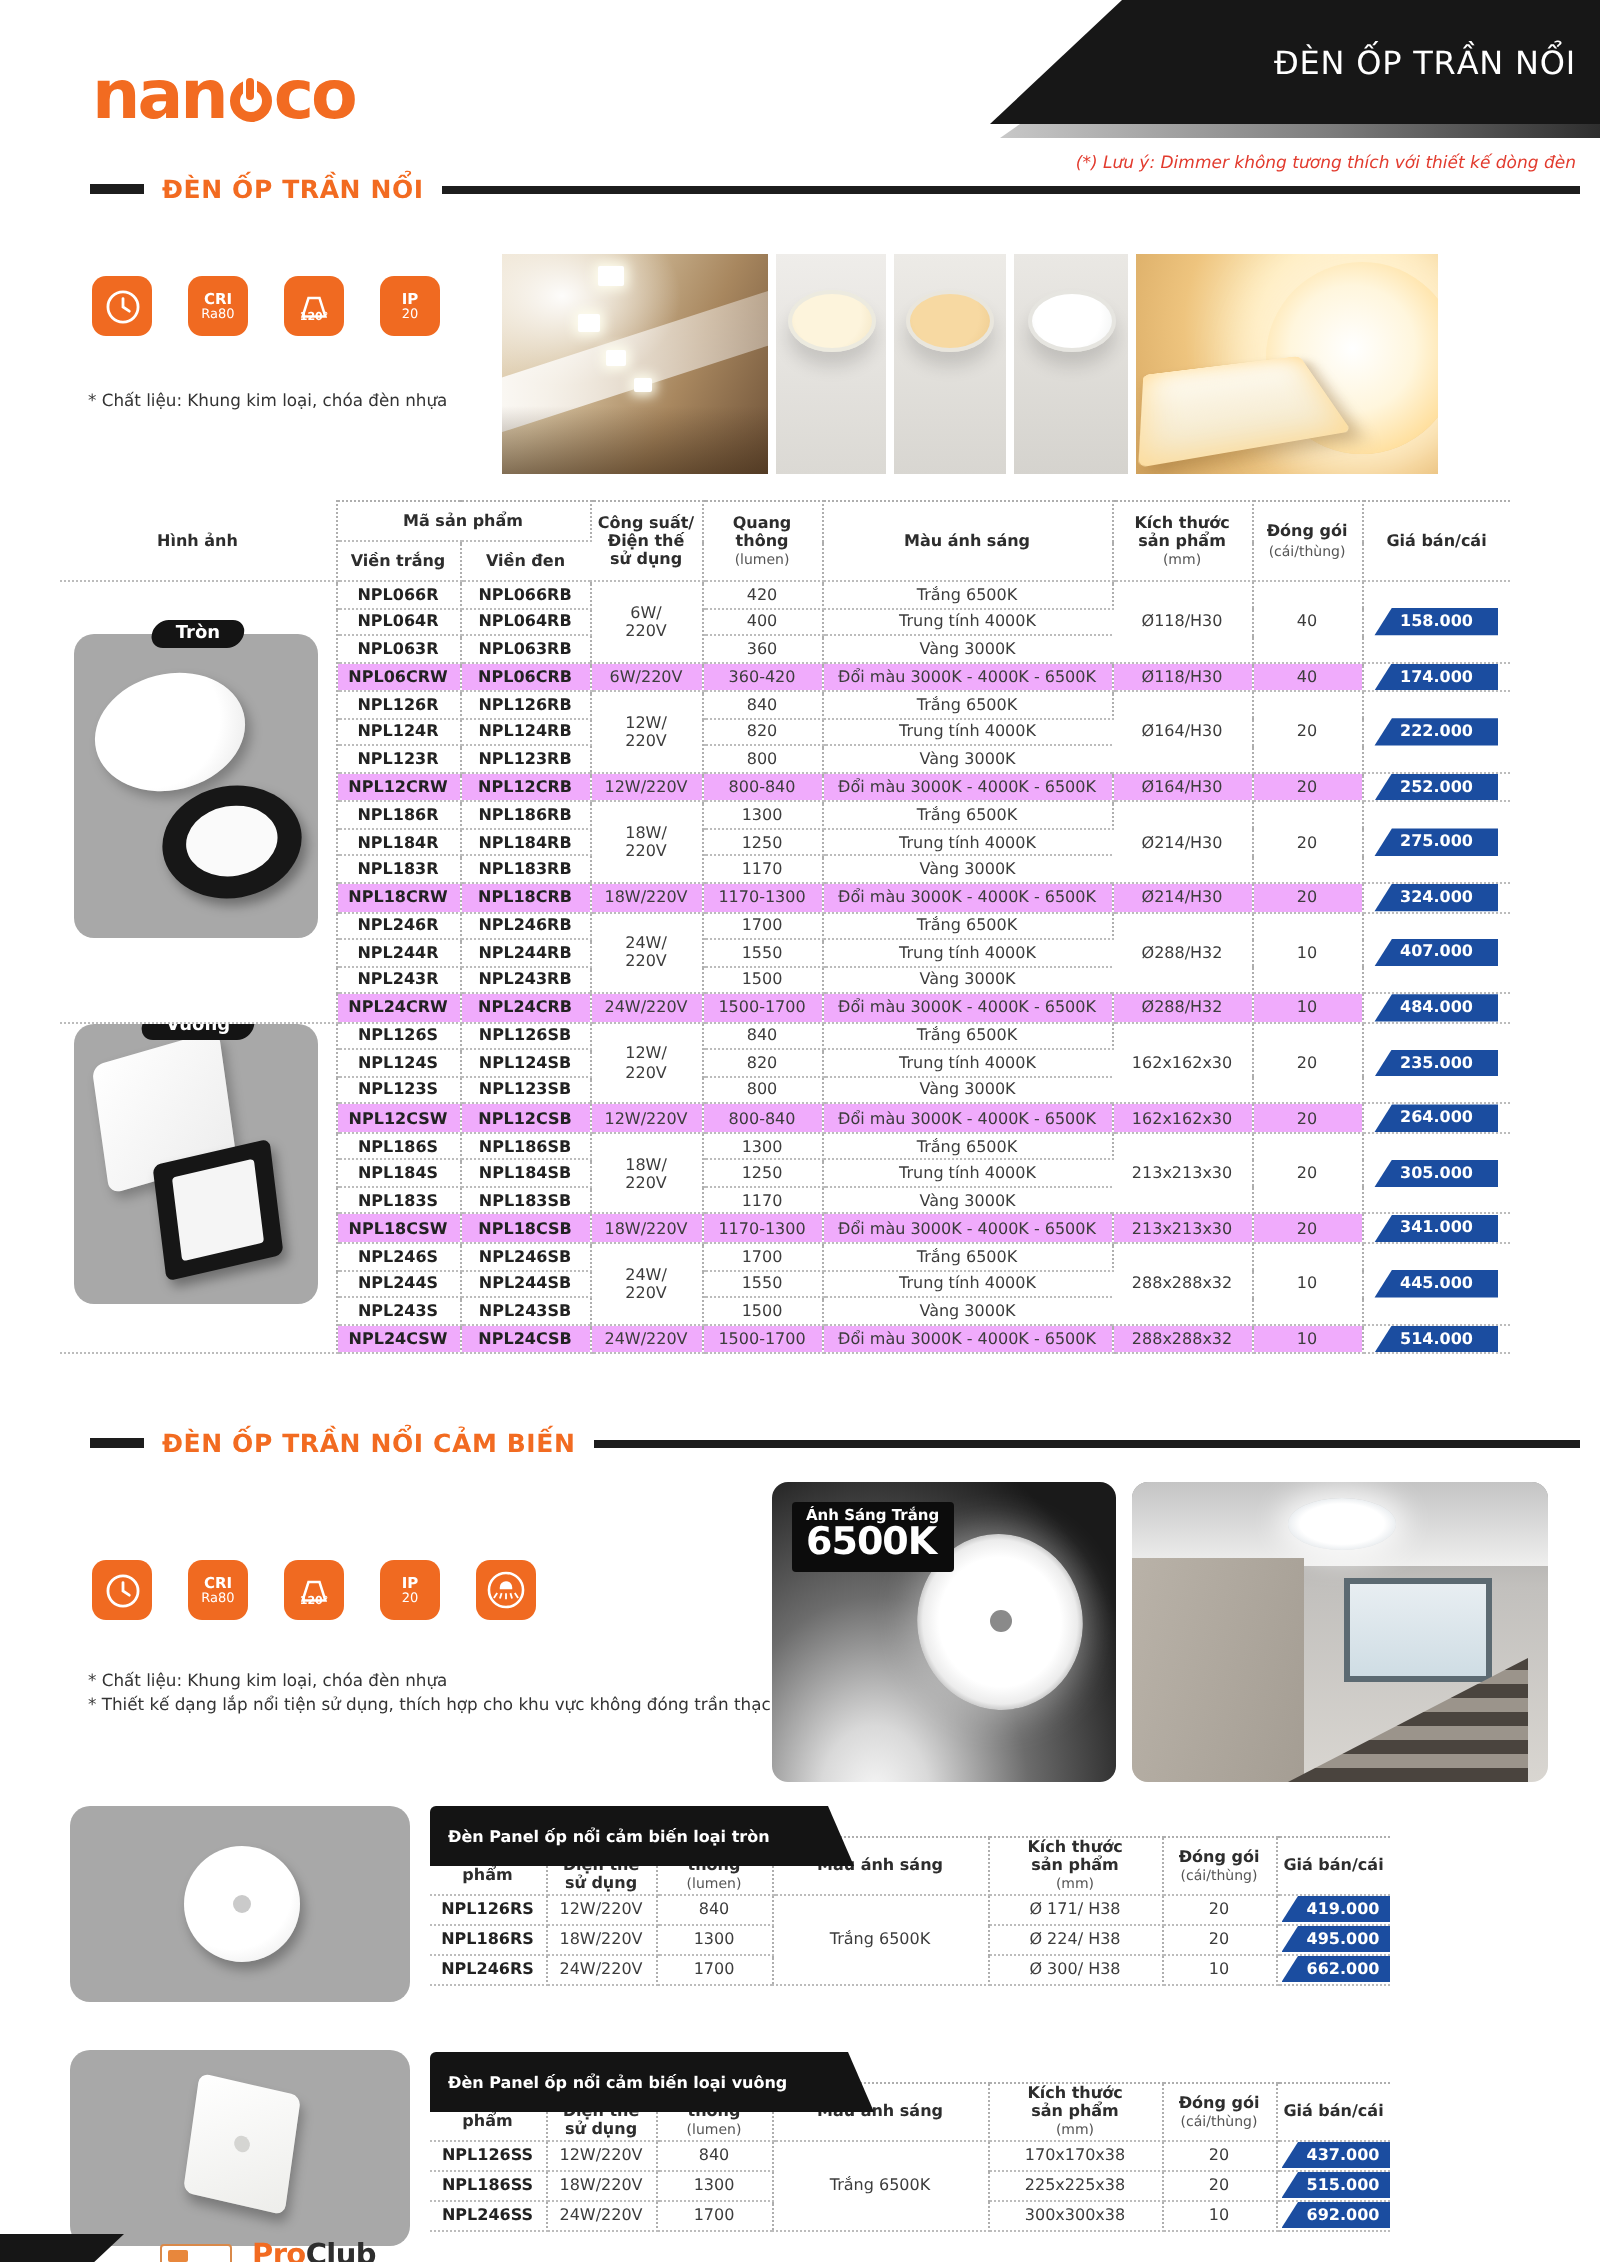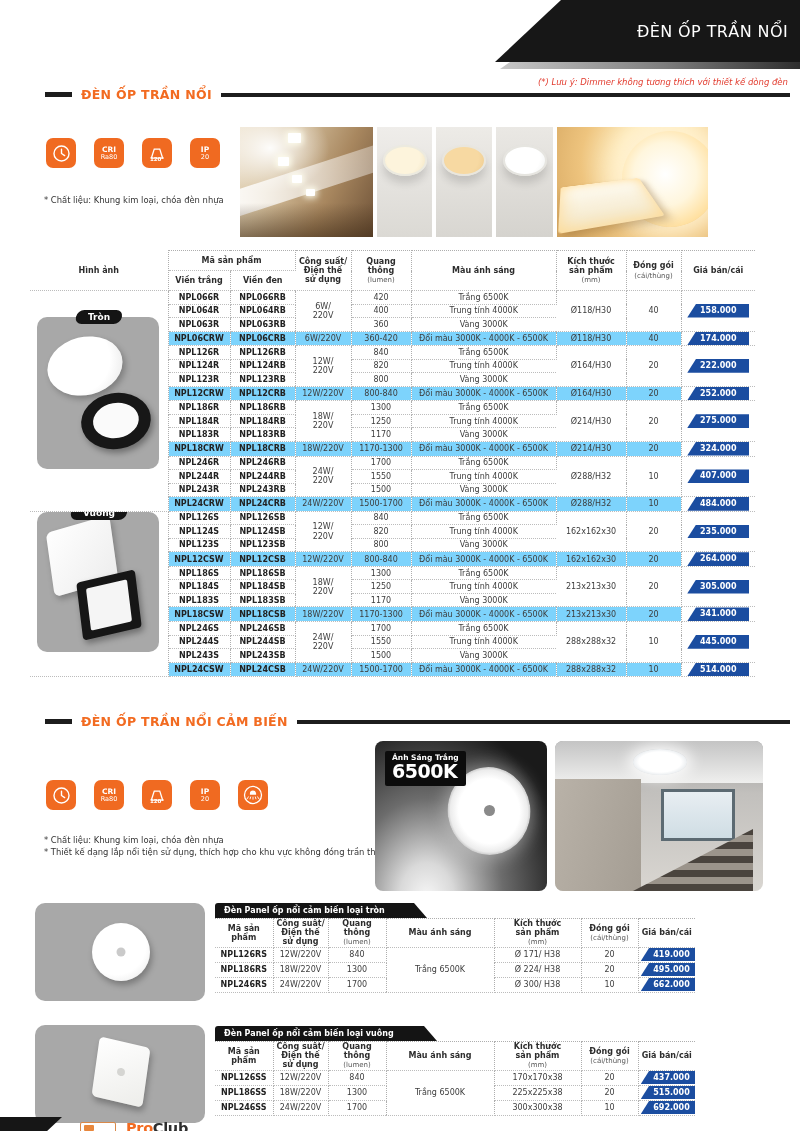--- a/index.html
+++ b/index.html
@@ -27,21 +27,21 @@
   
   .icon-row { position:absolute; display:flex; gap:18px; }
   .chip { width:30px; height:30px; background:#F06A21; border-radius:7px; color:#fff; display:flex; flex-direction:column;
           align-items:center; justify-content:center; line-height:1; text-align:center; }
   .chip .l1 { font-size:7.5px; font-weight:bold; }
   .chip .l2 { font-size:6.5px; font-weight:normal; margin-top:1px; }
   .beam-label { font-size:5.5px; font-weight:bold; margin-top:-9px; }
   .note-line { color:#333; font-size:8.4px; line-height:1.45; }
 
   
-  .ph { position:absolute; overflow:hidden; }
+  .ph { position:absolute; overflow:hidden;margin-left:11px; }
   .ph-interior { background:linear-gradient(115deg,#ece0cb 0%,#d6c2a0 30%,#a8875f 65%,#6e5238 100%); }
   .ph-interior .glow { position:absolute; left:-30px; top:-24px; width:120px; height:90px; background:radial-gradient(ellipse,rgba(255,255,255,.95),rgba(255,255,255,0) 70%); }
   .ph-interior .band { position:absolute; left:-20px; top:38px; width:190px; height:26px; background:linear-gradient(90deg,rgba(255,255,255,.9),rgba(255,255,255,.25)); transform:rotate(-18deg); border-radius:12px; }
   .ph-interior .dk { position:absolute; left:0; bottom:0; width:100%; height:34px; background:linear-gradient(180deg,rgba(60,40,20,0),rgba(60,40,20,.55)); }
   .sqlight { position:absolute; background:#fff; box-shadow:0 0 6px 2px rgba(255,255,240,.9); border-radius:1px; }
   .ph-panel { }
   .ph-panel .disc { position:absolute; left:50%; transform:translateX(-50%); top:18px; width:44px; height:31px; border-radius:50%; box-shadow:0 7px 9px rgba(0,0,0,.14); }
   .ph-warm { background:radial-gradient(circle at 68% 32%,#fffdf4 0%,#ffeec2 32%,#eec47e 62%,#d5a660 100%); }
   .ph-warm .disc2 { position:absolute; right:-10px; top:4px; width:96px; height:96px; border-radius:50%;
        background:radial-gradient(circle at 45% 45%,#ffffff 0%,#fff6dd 42%,#ffe0a0 72%,#efc170 100%); box-shadow:0 0 26px 12px rgba(255,240,205,.9); }
@@ -69,21 +69,21 @@
   .spec th, .spec td { font-size:8px; color:#3c3c3c; text-align:center; vertical-align:middle;
        border-right:1px dotted #aeaeae; border-bottom:1px dotted #bcbcbc; padding:0 2px; line-height:1.15; overflow:hidden; }
   .spec th { font-weight:bold; color:#2d2d2d; border-top:1px dotted #aeaeae; }
   .spec th:last-child, .spec td:last-child { border-right:none; }
   .spec th small { font-weight:normal; font-size:7px; color:#555; }
   #table1 { position:absolute; left:30px; top:250px; width:725px; }
   #table1 thead th { height:20px; }
   #table1 tbody td { height:13.5px; }
   td.code { font-weight:bold; color:#222; }
   .pre { white-space:pre-line; }
-  tr.hl td { background:#7dd3fc; }
+  tr.hl td { background:#f0abfc; }
   tr.hl td.pricecell, tr.hl td.imgcell { background:#fff; }
   td.imgcell { border-right:1px dotted #aeaeae; border-bottom:1px dotted #bcbcbc; position:relative; }
   th.imghead { border-top:none; }
   .price-badge { display:inline-block; min-width:62px; padding:2px 5px 2.5px; background:#1b4da0; color:#fff;
        font-weight:bold; font-size:8px; clip-path:polygon(14% 0,100% 0,100% 100%,0 100%); }
 
   
   .shape-card { position:absolute; left:7px; width:122px; background:#a8a8a8; border-radius:10px; }
   .shape-pill { position:absolute; left:50%; transform:translateX(-50%) skewX(-12deg); top:-7px; background:#141414;
        border-radius:7px; padding:2px 12px; z-index:2; }
@@ -102,39 +102,44 @@
   
   .sens-card { position:absolute; left:35px; width:170px; height:98px; background:#a8a8a8; border-radius:10px; }
   .sens-disc { position:absolute; left:57px; top:20px; width:58px; height:58px; border-radius:50%;
        background:radial-gradient(circle at 42% 38%,#ffffff 60%,#efefef 82%,#dcdcdc 100%); box-shadow:2px 4px 6px rgba(0,0,0,.28); }
   .sens-disc::after { content:''; position:absolute; left:50%; top:50%; transform:translate(-50%,-50%); width:9px; height:9px; border-radius:50%; background:#cacaca; }
   .sens-sq { position:absolute; left:60px; top:17px; width:52px; height:60px; border-radius:5px; transform:rotate(13deg) skewX(5deg);
        background:linear-gradient(150deg,#ffffff,#ededea); box-shadow:2px 4px 6px rgba(0,0,0,.28); }
   .sens-sq::after { content:''; position:absolute; left:50%; top:50%; transform:translate(-50%,-50%); width:8px; height:8px; border-radius:50%; background:#d5d5d2; }
 
   
-  .panel-title { position:absolute; height:15px; background:#141414; color:#fff; font-size:8px; font-weight:bold;
+  .panel-title { position:absolute; height:30px; background:#141414; color:#fff; font-size:8px; font-weight:bold;
        display:flex; align-items:center; padding-left:9px; clip-path:polygon(0 0,calc(100% - 13px) 0,100% 100%,0 100%); border-radius:3px 0 0 0; z-index:3; }
   .ptable { position:absolute; width:480px; }
   .ptable thead th { height:17px; }
   .ptable tbody td { height:15px; }
 
   
   .foot-wedge { position:absolute; left:0; top:1117px; width:62px; height:14px; background:#161616; clip-path:polygon(0 0,100% 0,76% 100%,0 100%); }
   .foot-badge { position:absolute; left:80px; top:1122px; width:36px; height:12px; border:1px solid #d9894a; border-radius:2px; }
   .foot-badge::after { content:''; position:absolute; left:3px; top:2px; width:10px; height:6px; background:#e8873c; border-radius:1px; }
   .proclub { position:absolute; left:126px; top:1120px; font-size:14.5px; font-weight:800; letter-spacing:-.3px; }
   .proclub .pro { color:#F26B21; } .proclub .club { color:#2e2e2e; }
 </style>
 </head>
 <body>
 
 <div id="page">
 
   
+  <div class="logo">
+    <span>nan</span>
+      <span class="pwr"></span>
+      <span>co</span>
+  </div>
   <div class="banner">
     <span class="banner-title">ĐÈN ỐP TRẦN NỔI</span>
   </div>
   <div class="banner-strip"></div>
   <div class="dimmer-note">(*) Lưu ý: Dimmer không tương thích với thiết kế dòng đèn</div>
 
   
   <div class="sec-head" style="top:87px;">
     <span class="sec-dash"></span>
     <span class="sec-title">ĐÈN ỐP TRẦN NỔI</span>

